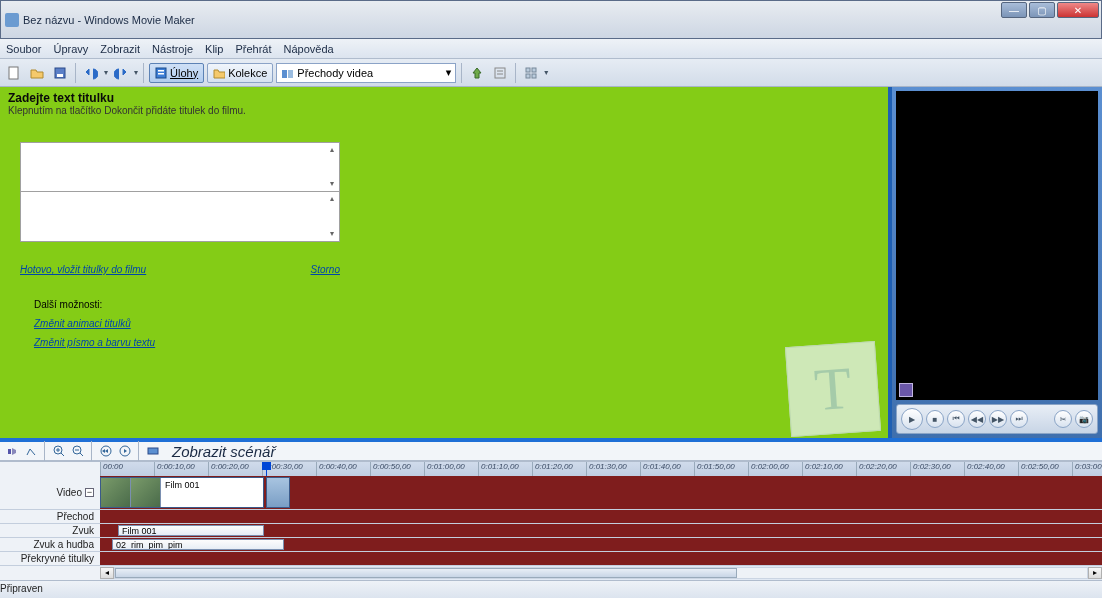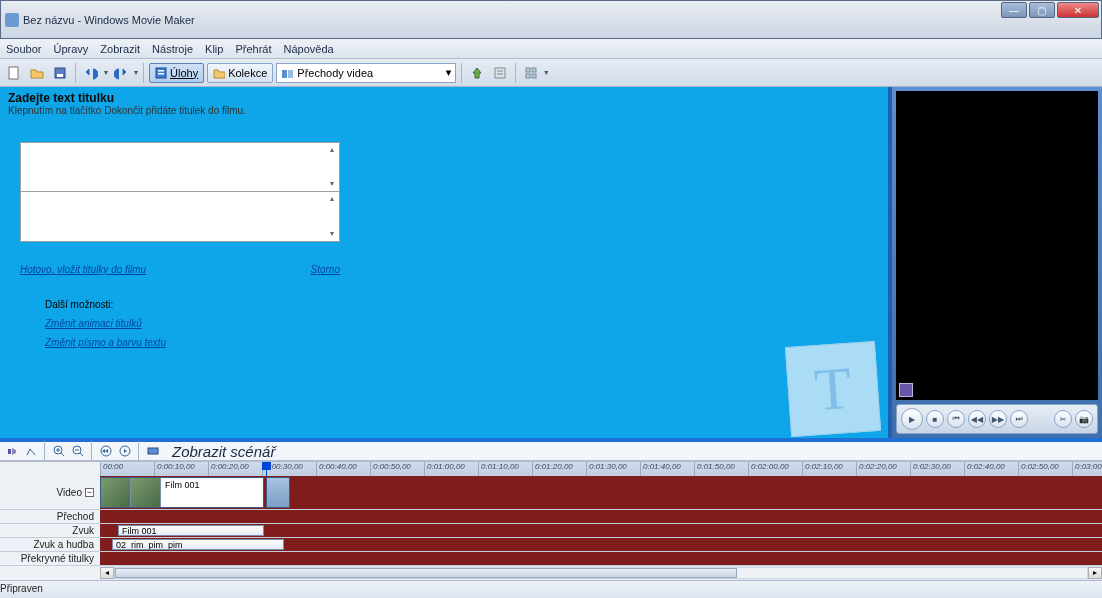--- a/index.html
+++ b/index.html
@@ -16,30 +16,30 @@
 .menubar span { color: #1a2a44; cursor: default; }
 .toolbar { height: 28px; background: linear-gradient(#e6ecf4,#d2dce9); border-bottom: 1px solid #a8b5c8; display: flex; align-items: center; padding: 0 4px; gap: 3px; }
 .tbtn { width: 20px; height: 20px; border: 1px solid transparent; border-radius: 2px; display: flex; align-items: center; justify-content: center; }
 .tbtn svg { width: 14px; height: 14px; }
 .sep { width: 1px; height: 20px; background: #a8b5c8; margin: 0 2px; }
 .tbtog { height: 20px; border: 1px solid #8ba3c7; border-radius: 2px; background: linear-gradient(#f0f5fb,#d6e2f1); display: flex; align-items: center; padding: 0 5px; gap: 3px; font-size: 11px; }
 .tbtog.active { background: linear-gradient(#cfe0f6,#b1cdef); border-color: #5c82b5; text-decoration: underline; }
 .combo { height: 20px; border: 1px solid #8ba3c7; background: #fff; display: flex; align-items: center; padding: 0 4px; gap: 4px; min-width: 180px; }
 .combo .arrow { margin-left: auto; }
 .content { flex: 1; display: flex; min-height: 0; }
-.leftpane { flex: 1; background: #0ea5e9; padding: 4px 24px 0 8px; position: relative; overflow: hidden; }
+.leftpane { flex: 1; background: #84cc16; padding: 4px 24px 0 8px; position: relative; overflow: hidden; }
 .leftpane h2 { font-size: 12px; font-weight: bold; color: #0a0a0a; }
 .leftpane .sub { font-size: 10px; color: #333; margin-bottom: 8px; }
 .titlebox { width: 320px; height: 50px; border: 1px solid #a0a0a0; background: #fff; position: relative; margin-left: 12px; margin-top: 26px; }
 .titlebox .scr { position: absolute; right: 2px; width: 10px; display: flex; flex-direction: column; justify-content: space-between; top: 2px; bottom: 2px; }
 .scrbtn { width: 10px; height: 10px; font-size: 8px; text-align: center; color: #666; }
 .actionrow { display: flex; margin: 22px 0 0 12px; width: 320px; justify-content: space-between; }
 .link { color: #0046aa; text-decoration: underline; font-size: 10px; cursor: pointer; font-style: italic; }
 .more { margin: 24px 0 0 26px; font-size: 10px; }
-.more p { margin-bottom: 8px; margin-left: 11px; }
+.more p { margin-bottom: 8px; }
 .watermark { position: absolute; right: 10px; bottom: 4px; width: 90px; height: 90px; border: 1px solid #d5dff0; background: #eef4fb; display: flex; align-items: center; justify-content: center; font-family: Georgia, serif; font-size: 60px; color: #b3cbe8; transform: rotate(-4deg); opacity: .7; }
 .previewpane { width: 214px; background: linear-gradient(#5b8fd1,#3f6fad); border-left: 4px solid #1e5fb3; display: flex; flex-direction: column; }
 .previewvid { flex: 1; margin: 4px; background: #000; position: relative; }
 .previewvid .sm { position: absolute; left: 3px; bottom: 3px; width: 14px; height: 14px; background: #6b57a8; border: 1px solid #c0b5e0; }
 .pctrl { height: 30px; background: linear-gradient(#e8eef6,#c8d5e6); margin: 0 4px 4px 4px; border: 1px solid #8aa4c6; border-radius: 3px; display: flex; align-items: center; padding: 0 4px; gap: 3px; }
 .pctrl .rb { width: 18px; height: 18px; border-radius: 50%; border: 1px solid #8aa4c6; background: linear-gradient(#fff,#d8e2ef); display: flex; align-items: center; justify-content: center; font-size: 8px; color: #456; }
 .pctrl .rb.big { width: 22px; height: 22px; }
 .pctrl .spacer { flex: 1; }
 .bluebar { height: 4px; background: #1e6fd6; }
 .tltool { height: 19px; background: #f2f5f9; border-bottom: 1px solid #b0bccd; display: flex; align-items: center; padding: 0 4px; gap: 4px; }

